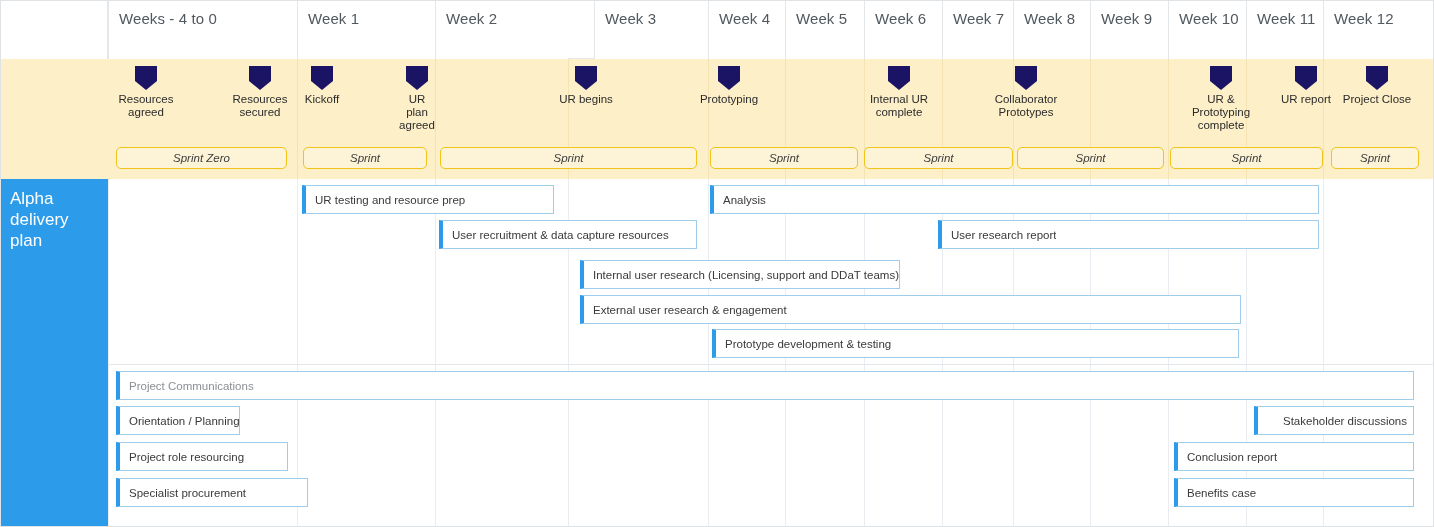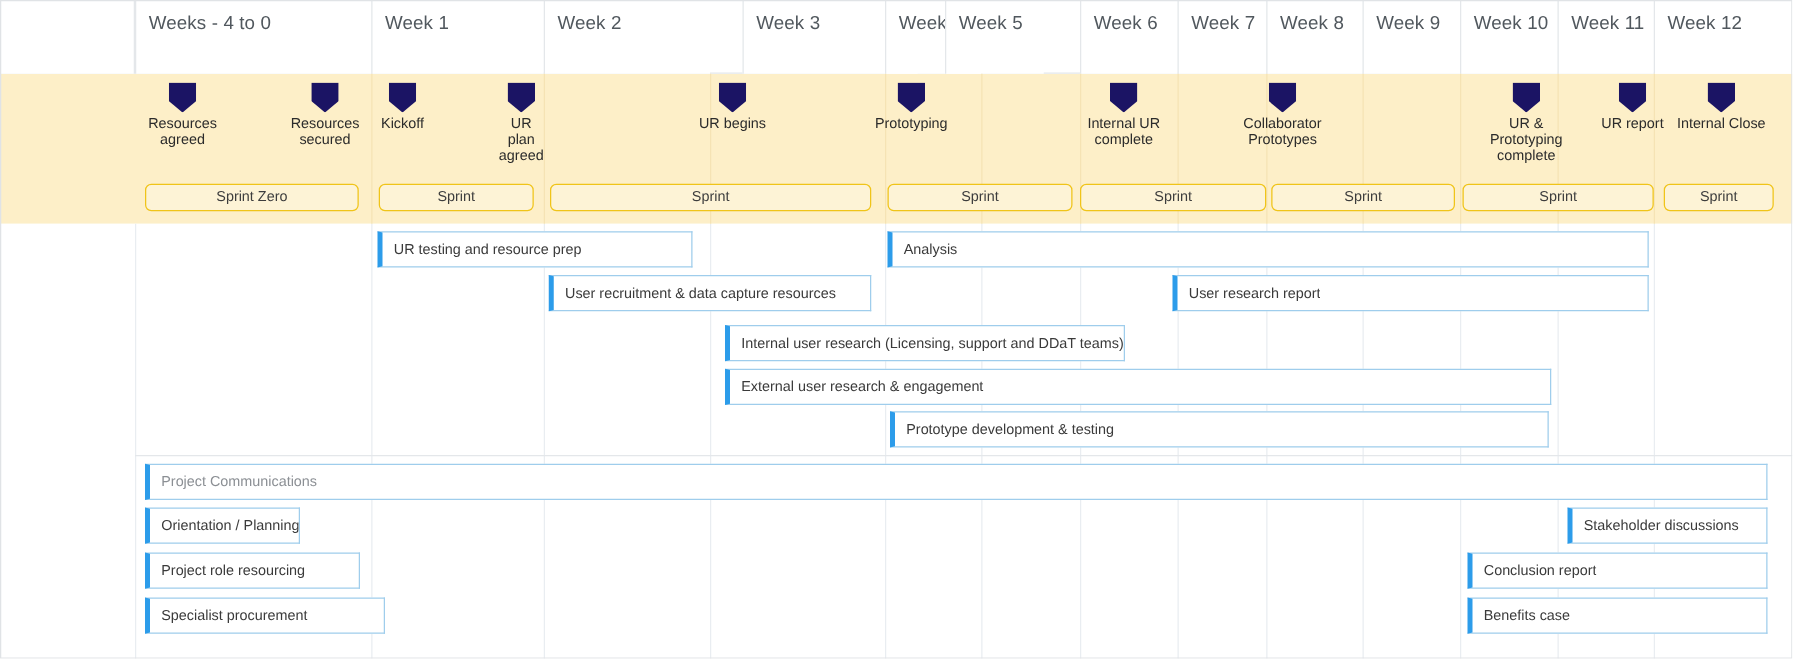--- a/index.html
+++ b/index.html
@@ -100,20 +100,21 @@
   .sprint-bar {
     position: absolute;
     height: 22px;
     background: #fdf3d6;
     border: 1.5px solid #f0c419;
     border-radius: 5px;
     z-index: 5;
     display: flex;
     align-items: center;
     justify-content: center;
+    font-style: italic;
   }
   .sprint-bar span {
     font-size: 11.5px;
     color: #3d3d3d;
     white-space: nowrap;
   }
 
   
   .plan-band {
     position: absolute;
@@ -197,21 +198,21 @@
         </div>
         <div class="week-cell" style="left: 435px; width: 133px;">
           <div class="wk-label">Week 2</div>
         </div>
         <div class="week-cell" style="left: 568px; width: 140px; margin-left: 26px;">
           <div class="wk-label">Week 3</div>
         </div>
         <div class="week-cell" style="left: 708px; width: 77px;">
           <div class="wk-label">Week 4</div>
         </div>
-        <div class="week-cell" style="left: 756px; width: 79px; padding-left: 48px;">
+        <div class="week-cell" style="left: 785px; width: 79px; padding-left: 48px;">
           <div class="wk-label">Week 5</div>
         </div>
         <div class="week-cell" style="left: 864px; width: 78px;">
           <div class="wk-label">Week 6</div>
         </div>
         <div class="week-cell" style="left: 942px; width: 71px;">
           <div class="wk-label">Week 7</div>
         </div>
         <div class="week-cell" style="left: 1013px; width: 77px;">
           <div class="wk-label">Week 8</div>
@@ -290,21 +291,21 @@
         <div class="ms-text">UR &amp;
 Prototyping
 complete</div>
       </div>
       <div class="milestone" style="left: 1306px; top: 66px; width: 92px;">
         <div class="ms-marker"></div>
         <div class="ms-text">UR report</div>
       </div>
       <div class="milestone" style="left: 1377px; top: 66px; width: 92px;">
         <div class="ms-marker"></div>
-        <div class="ms-text">Internal Close</div>
+        <div class="ms-text">Project Close</div>
       </div>
     </div>
   <div id="sprint-bars">
       <div class="sprint-bar" style="left: 116px; top: 147px; width: 171px;">
         <span>Sprint Zero</span>
       </div>
       <div class="sprint-bar" style="left: 303px; top: 147px; width: 124px;">
         <span>Sprint</span>
       </div>
       <div class="sprint-bar" style="left: 440px; top: 147px; width: 257px;">
@@ -336,20 +337,23 @@
       <div class="plan-col-line" style="left: 708px;"></div>
       <div class="plan-col-line" style="left: 785px;"></div>
       <div class="plan-col-line" style="left: 864px;"></div>
       <div class="plan-col-line" style="left: 942px;"></div>
       <div class="plan-col-line" style="left: 1013px;"></div>
       <div class="plan-col-line" style="left: 1090px;"></div>
       <div class="plan-col-line" style="left: 1168px;"></div>
       <div class="plan-col-line" style="left: 1246px;"></div>
       <div class="plan-col-line" style="left: 1323px;"></div>
     </div>
+  <div class="plan-label">
+    <span>Alpha delivery plan</span>
+  </div>
   <div id="task-bars">
       <div class="task-bar" style="left: 302px; top: 185px; width: 252px;">
         <span>UR testing and resource prep</span>
       </div>
       <div class="task-bar" style="left: 710px; top: 185px; width: 609px;">
         <span>Analysis</span>
       </div>
       <div class="task-bar" style="left: 439px; top: 220px; width: 258px;">
         <span>User recruitment &amp; data capture resources</span>
       </div>
@@ -364,21 +368,21 @@
       </div>
       <div class="task-bar" style="left: 712px; top: 329px; width: 527px;">
         <span>Prototype development &amp; testing</span>
       </div>
       <div class="task-bar muted" style="left: 116px; top: 371px; width: 1298px;">
         <span>Project Communications</span>
       </div>
       <div class="task-bar" style="left: 116px; top: 406px; width: 124px;">
         <span>Orientation / Planning</span>
       </div>
-      <div class="task-bar" style="left: 1254px; top: 406px; width: 160px;">
+      <div class="task-bar" style="left: 1254px; top: 406px; width: 160px; padding-left: 16px;">
         <span>Stakeholder discussions</span>
       </div>
       <div class="task-bar" style="left: 116px; top: 442px; width: 172px;">
         <span>Project role resourcing</span>
       </div>
       <div class="task-bar" style="left: 1174px; top: 442px; width: 240px;">
         <span>Conclusion report</span>
       </div>
       <div class="task-bar" style="left: 116px; top: 478px; width: 192px;">
         <span>Specialist procurement</span>

